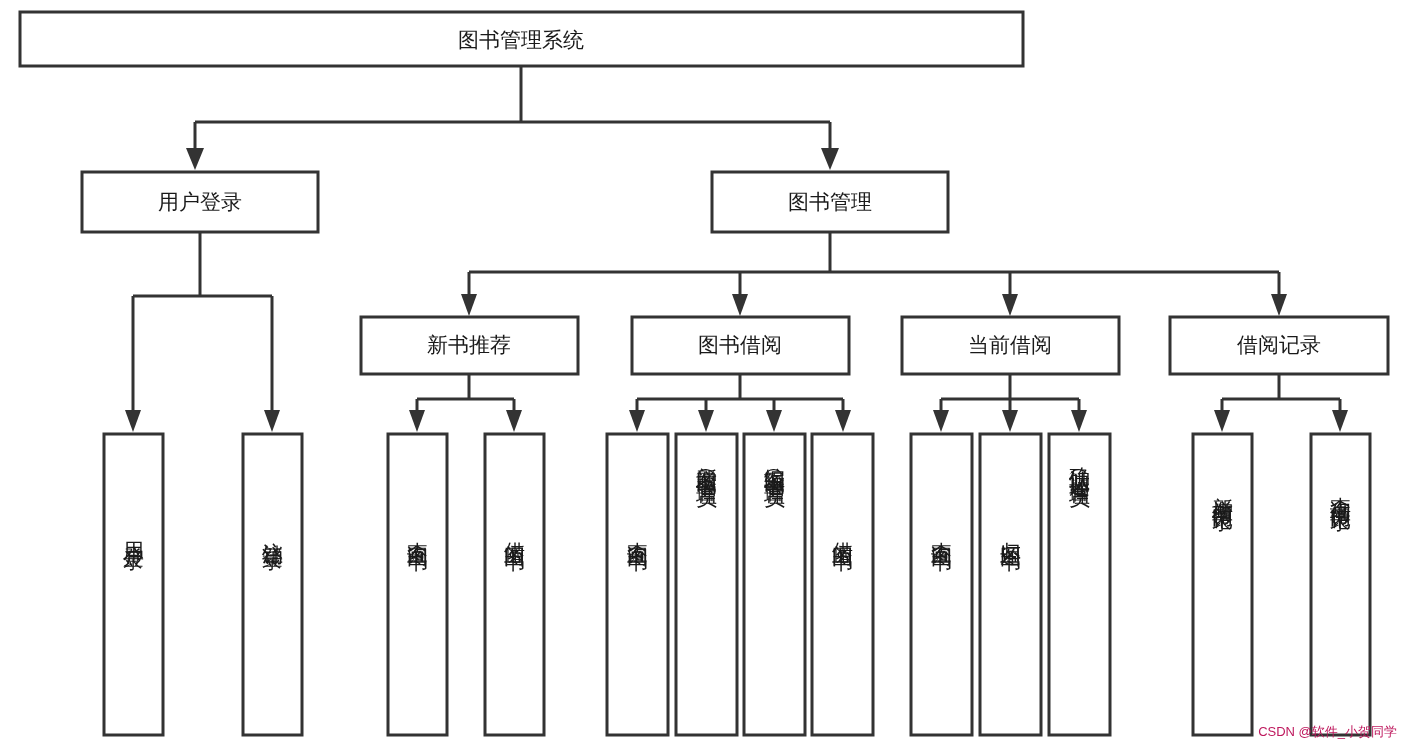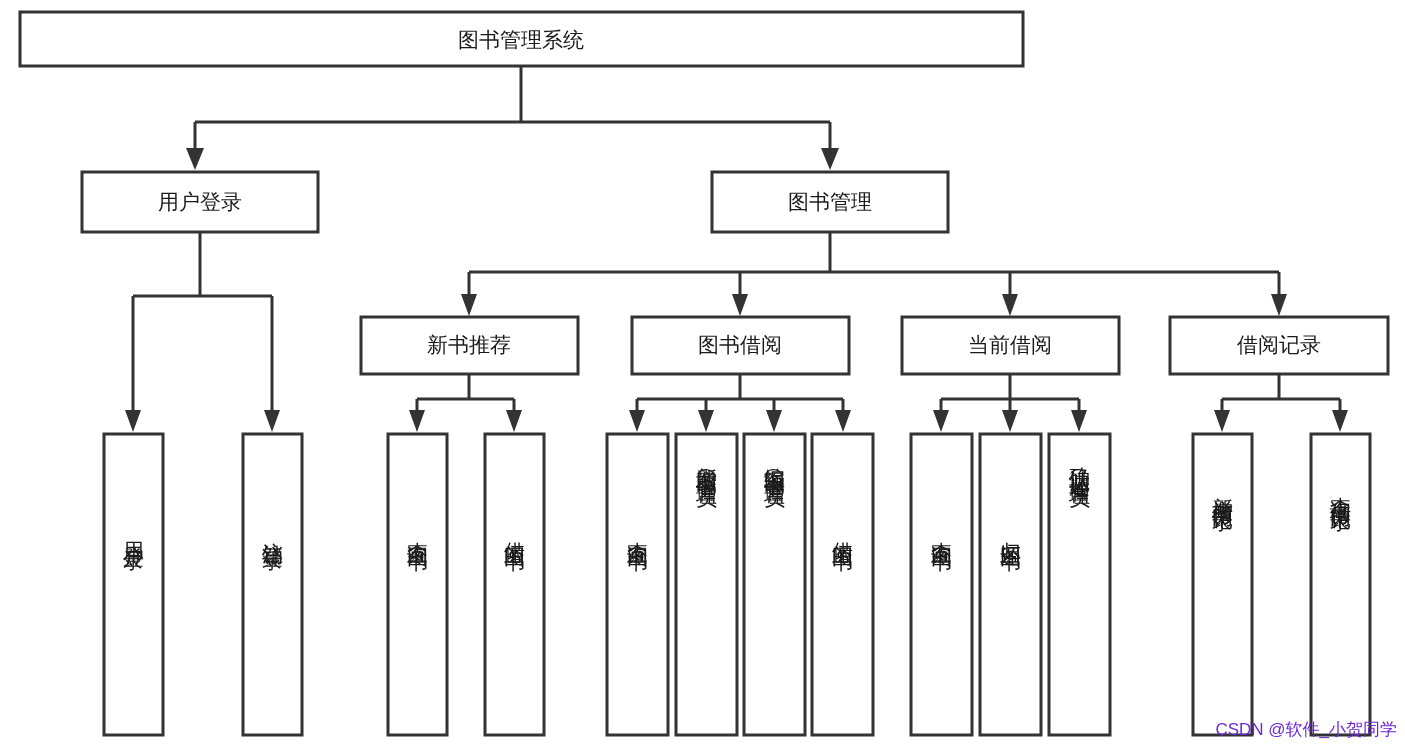--- a/index.html
+++ b/index.html
@@ -46,22 +46,22 @@
   }
   .arrow-head {
     fill: #333333;
     stroke: none;
   }
   .watermark {
     position: absolute;
     right: 8px;
     bottom: 6px;
     font-family: "Liberation Sans", "DejaVu Sans", sans-serif;
-    font-size: 17px;
-    color: #6d28d9;
+    font-size: 13px;
+    color: #be185d;
     white-space: nowrap;
     pointer-events: none;
   }
 </style>
 </head>
 <body>
 
 <svg id="diagram" viewBox="0 0 1405 747">
 
   <defs>

